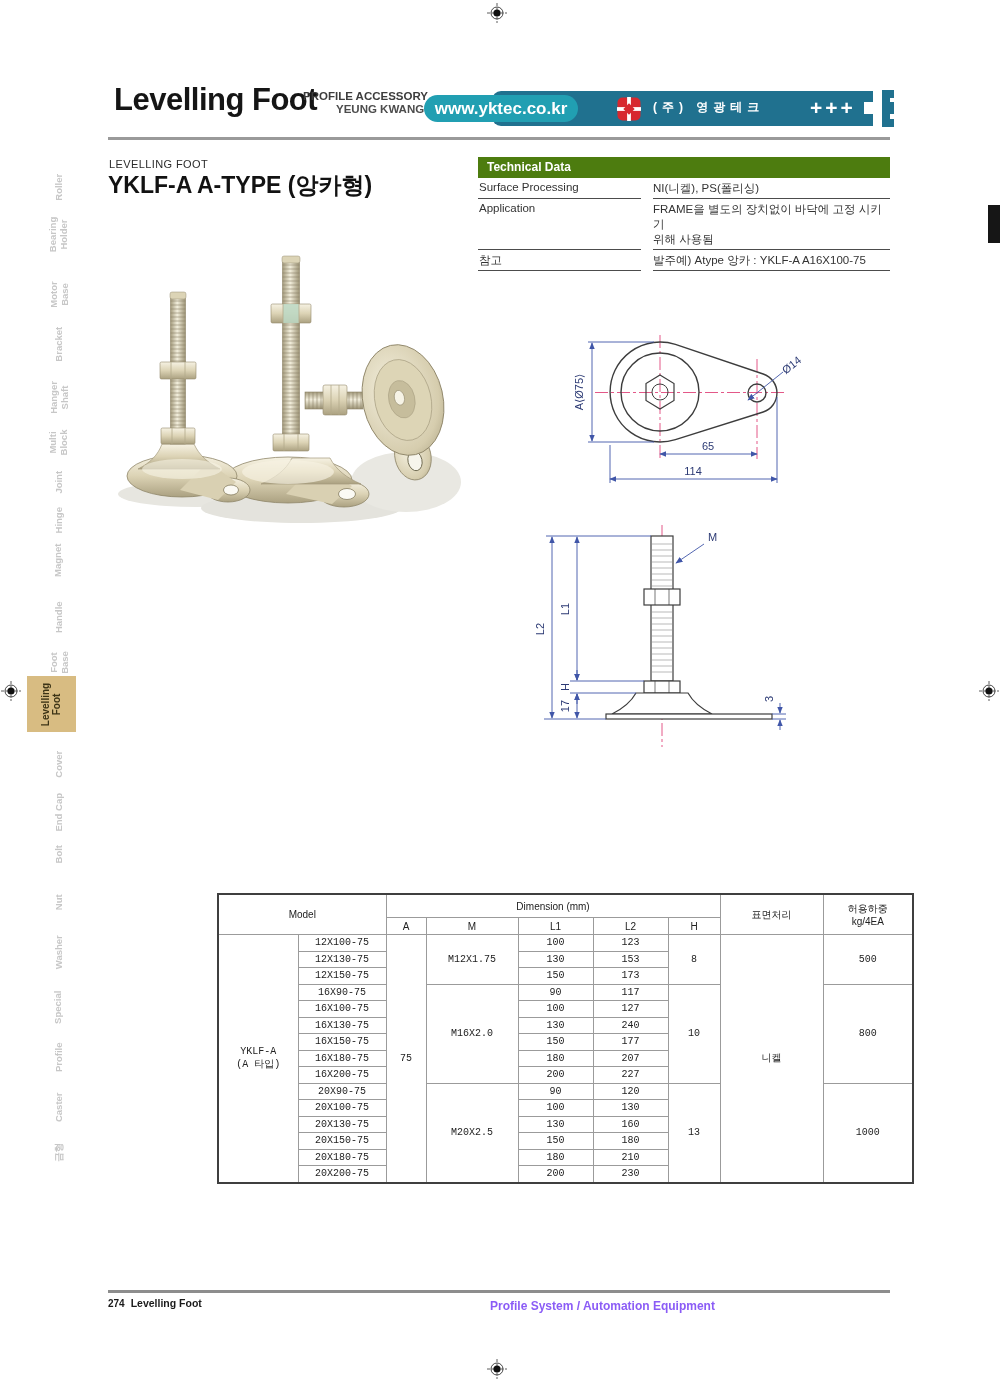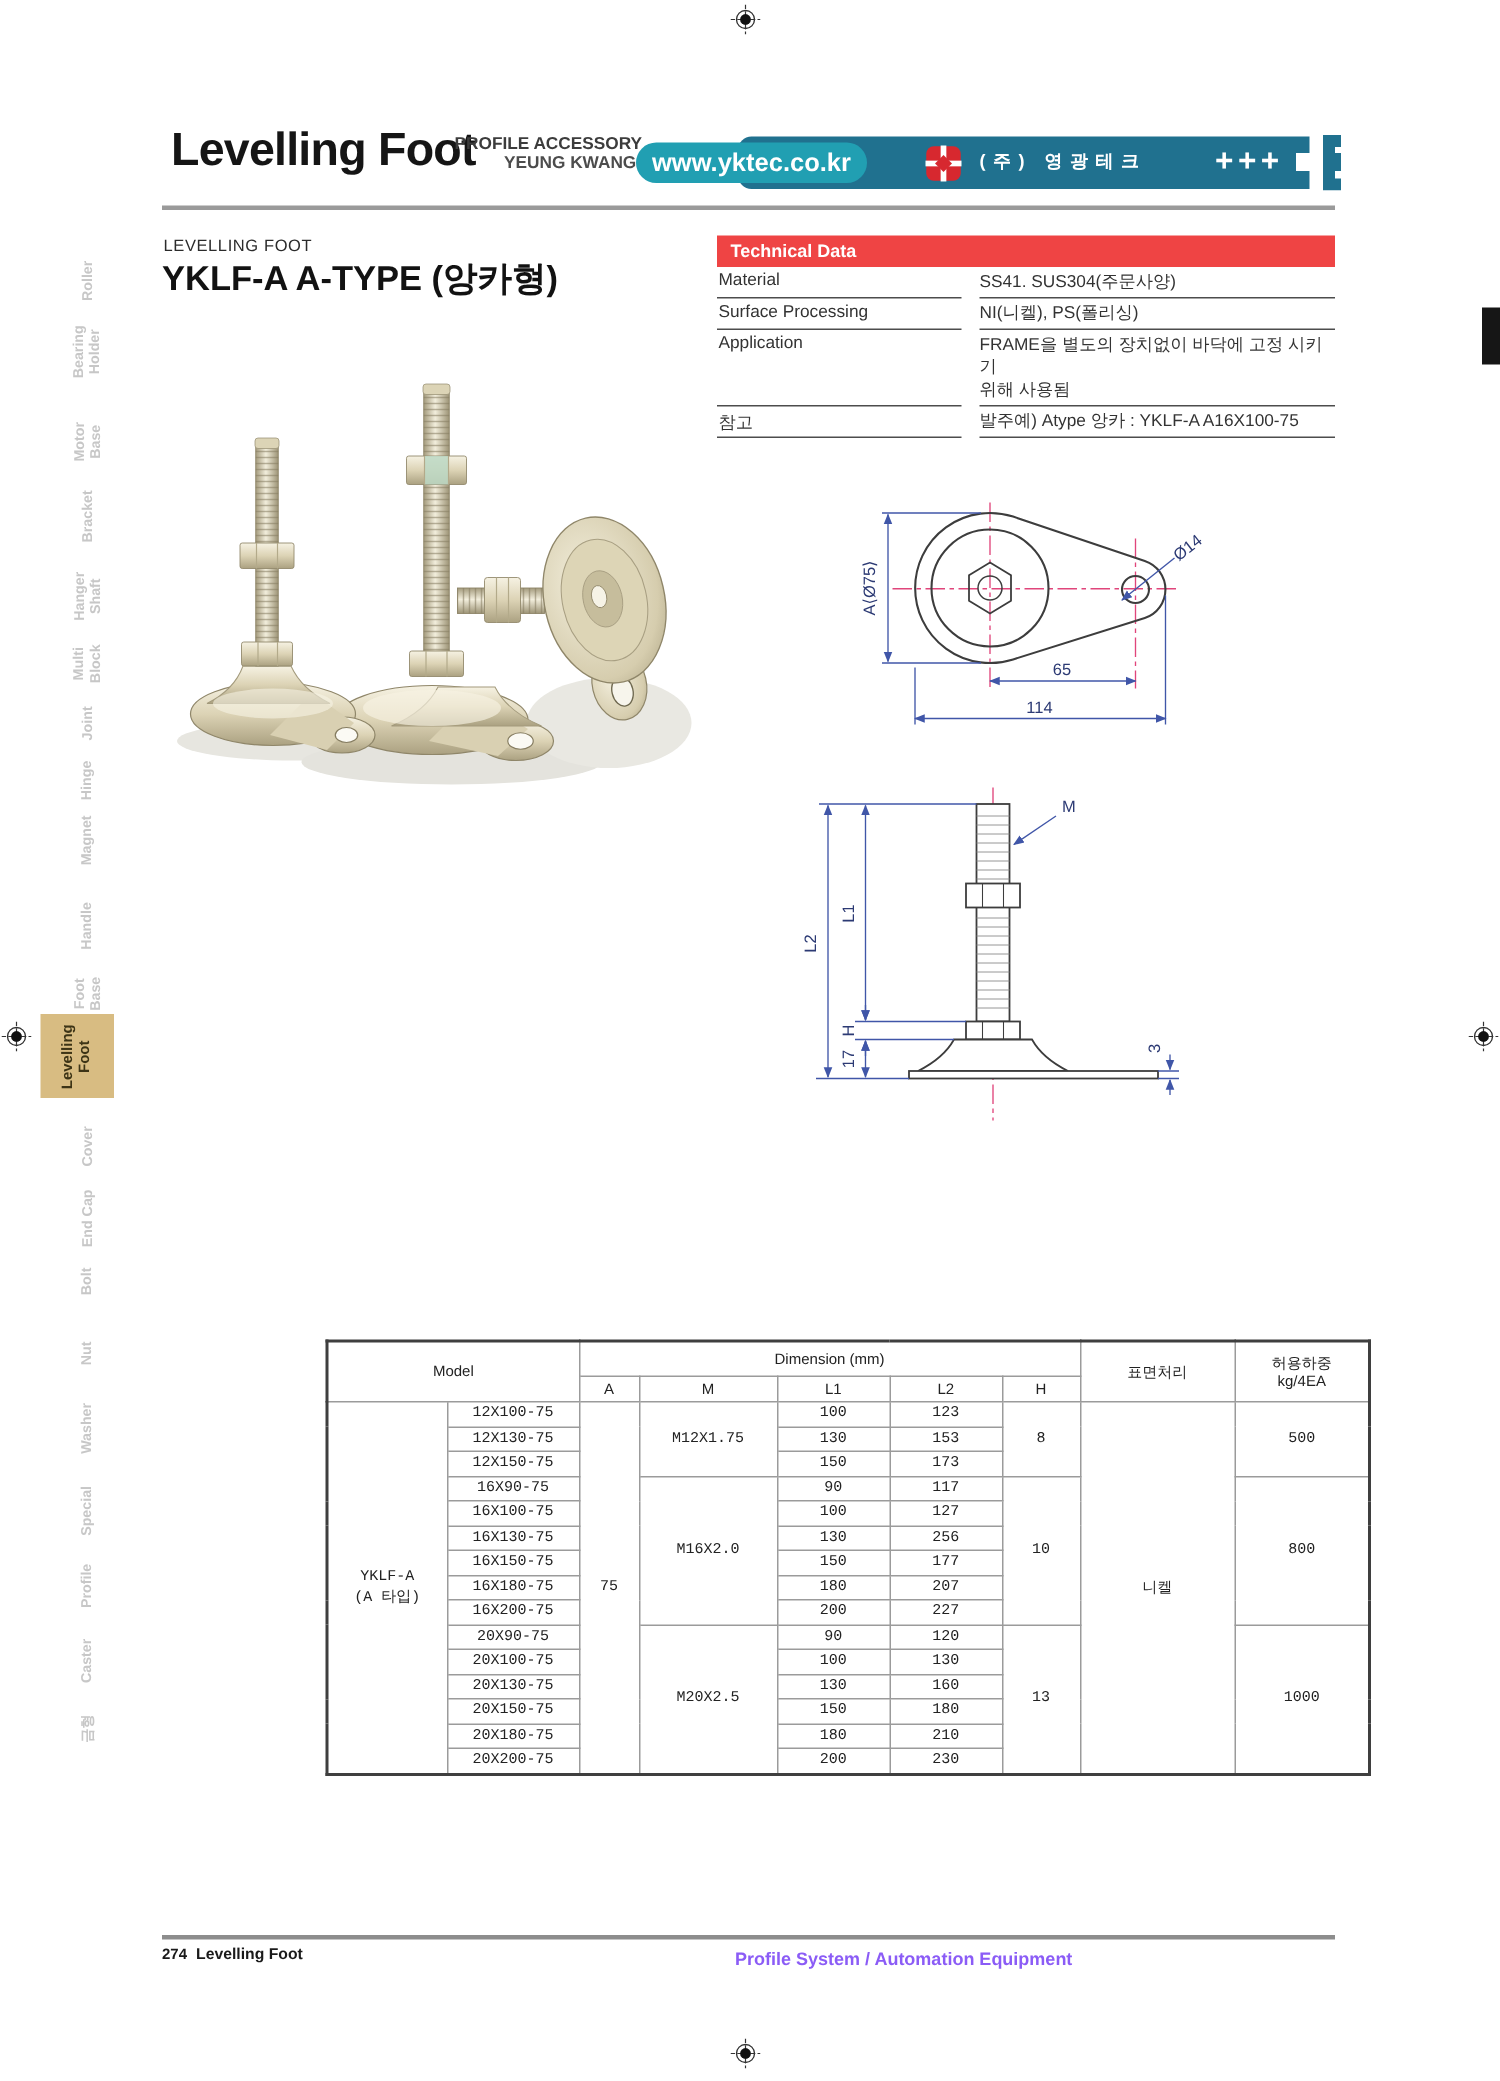--- a/index.html
+++ b/index.html
@@ -182,25 +182,21 @@
       <span class="v pre">Caster</span>
     </div>
   <div class="side-item" style="top:1130px;">
       <span class="v pre">금형</span>
     </div>
 
   <div class="abs p-cat">LEVELLING FOOT</div>
   <div class="abs p-title">YKLF-A A-TYPE (앙카형)</div>
 
   <div class="abs tech">
-    <div class="tech-head" style="background:#ef4444;">Technical Data</div>
-    <div class="tech-row">
-      <span class="lab">Material</span>
-      <span class="val">SS41. SUS304(주문사양)</span>
-    </div>
+    <div class="tech-head" style="background:#4d7c0f;">Technical Data</div>
     <div class="tech-row">
       <span class="lab">Surface Processing</span>
       <span class="val">NI(니켈), PS(폴리싱)</span>
     </div>
     <div class="tech-row">
       <span class="lab">Application</span>
       <span class="val pre">FRAME을 별도의 장치없이 바닥에 고정 시키기
 위해 사용됨</span>
     </div>
     <div class="tech-row">
@@ -466,21 +462,21 @@
         <td rowspan="6">800</td>
       </tr>
       <tr>
         <td>16X100-75</td>
         <td>100</td>
         <td>127</td>
       </tr>
       <tr>
         <td>16X130-75</td>
         <td>130</td>
-        <td>256</td>
+        <td>240</td>
       </tr>
       <tr>
         <td>16X150-75</td>
         <td>150</td>
         <td>177</td>
       </tr>
       <tr>
         <td>16X180-75</td>
         <td>180</td>
         <td>207</td>

